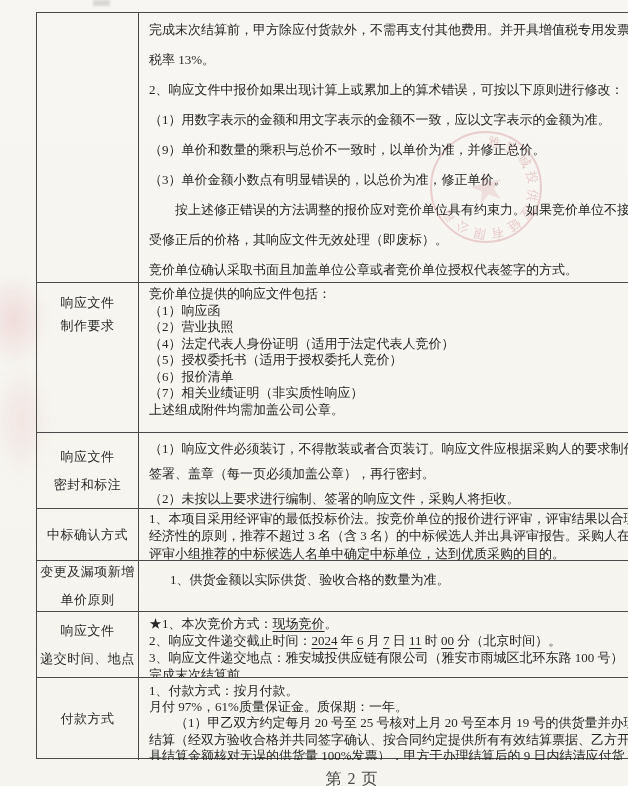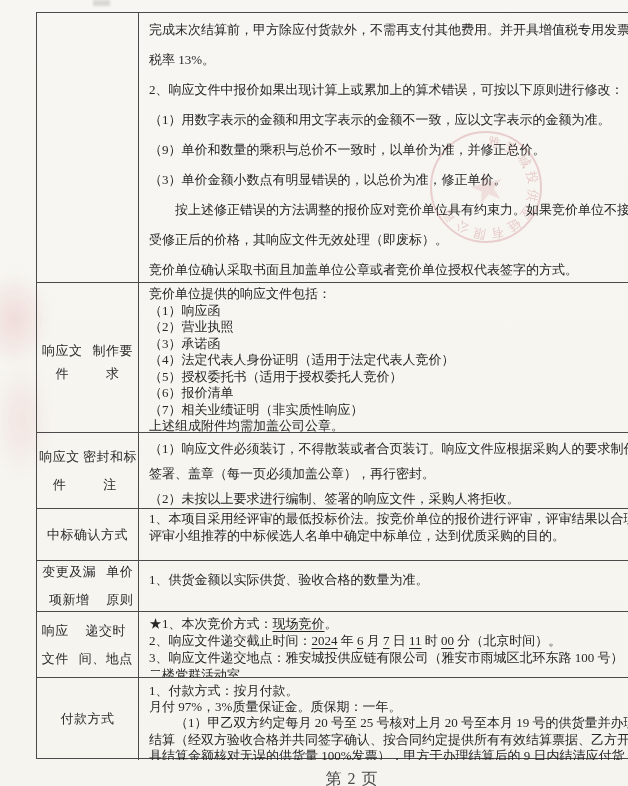--- a/index.html
+++ b/index.html
@@ -7,21 +7,21 @@
     font-family:"Liberation Serif","DejaVu Serif",serif;}
   .page{position:relative;width:628px;height:786px;background:
     linear-gradient(180deg,#f7f6f2 0%,#f6f5f0 60%,#f5f4ef 100%);color:#262626;}
   
   .terms-table{position:absolute;left:36px;top:12px;width:592px;height:747px;
     border:1px solid #4a4a4a;border-right:none;display:flex;flex-direction:column;
     box-sizing:border-box;}
   .t-row{display:flex;box-sizing:border-box;overflow:hidden;}
   .t-row + .t-row{border-top:1px solid #4a4a4a;}
   .lbl{width:102px;flex:0 0 102px;border-right:1px solid #4a4a4a;box-sizing:border-box;
-    display:flex;flex-direction:row;align-items:center;justify-content:center;
+    display:flex;flex-direction:column;align-items:center;justify-content:center;
     font-size:13px;line-height:28px;letter-spacing:.5px;text-align:center;color:#2b2b2b;}
   .lbl.top{justify-content:flex-start;padding-top:8px;line-height:23px;}
   .cnt{flex:1;box-sizing:border-box;padding:0 4px 0 10px;font-size:13px;color:#262626;
     white-space:nowrap;overflow:hidden;}
   .cnt .line{white-space:pre;}
   .u{text-decoration:underline;text-underline-offset:3px;text-align:right;}
   
   .seal{position:absolute;left:430px;top:131px;width:114px;height:114px;
     mix-blend-mode:multiply;opacity:.62;pointer-events:none;}
   .seal-ring{position:absolute;left:0;top:0;width:108px;height:108px;border-radius:50%;
@@ -68,21 +68,20 @@
       </div>
       <div class="t-row" style="height: 150px; flex: 0 0 150px;">
         <div class="lbl top">
           <div>响应文件</div>
           <div>制作要求</div>
         </div>
         <div class="cnt" style="padding-top: 3px; line-height: 16.5px;">
           <div class="line">竞价单位提供的响应文件包括：</div>
           <div class="line">（1）响应函</div>
           <div class="line">（2）营业执照</div>
-          <div class="line">（3）承诺函</div>
           <div class="line">（4）法定代表人身份证明（适用于法定代表人竞价）</div>
           <div class="line">（5）授权委托书（适用于授权委托人竞价）</div>
           <div class="line">（6）报价清单</div>
           <div class="line">（7）相关业绩证明（非实质性响应）</div>
           <div class="line">上述组成附件均需加盖公司公章。</div>
         </div>
       </div>
       <div class="t-row" style="height: 76px; flex: 0 0 76px;">
         <div class="lbl">
           <div>响应文件</div>
@@ -93,51 +92,52 @@
           <div class="line">签署、盖章（每一页必须加盖公章），再行密封。</div>
           <div class="line">（2）未按以上要求进行编制、签署的响应文件，采购人将拒收。</div>
         </div>
       </div>
       <div class="t-row" style="height: 52px; flex: 0 0 52px;">
         <div class="lbl">
           <div>中标确认方式</div>
         </div>
         <div class="cnt" style="padding-top: 1px; line-height: 17.3px;">
           <div class="line">1、本项目采用经评审的最低投标价法。按竞价单位的报价进行评审，评审结果以合理</div>
+          <div class="line">经济性的原则，推荐不超过 3 名（含 3 名）的中标候选人并出具评审报告。采购人在</div>
           <div class="line">评审小组推荐的中标候选人名单中确定中标单位，达到优质采购的目的。</div>
         </div>
       </div>
-      <div class="t-row" style="height: 51px; flex: 0 0 51px;">
+      <div class="t-row" style="height: 51px; flex: 0 0 51px; gap: 21px;">
         <div class="lbl">
           <div>变更及漏项新增</div>
           <div>单价原则</div>
         </div>
         <div class="cnt" style="padding-top: 10px; line-height: 17px;">
           <div class="line">1、供货金额以实际供货、验收合格的数量为准。</div>
         </div>
       </div>
       <div class="t-row" style="height: 66px; flex: 0 0 66px;">
         <div class="lbl">
           <div>响应文件</div>
           <div>递交时间、地点</div>
         </div>
         <div class="cnt" style="padding-top: 3px; line-height: 17px;">
           <div class="line">★1、本次竞价方式：<span class="u">现场竞价</span>。</div>
           <div class="line">2、响应文件递交截止时间：<span class="u">2024</span> 年 <span class="u">6</span> 月 <span class="u">7</span> 日 <span class="u">11</span> 时 <span class="u">00</span> 分（北京时间）。</div>
           <div class="line">3、响应文件递交地点：雅安城投供应链有限公司（雅安市雨城区北环东路 100 号）</div>
-          <div class="line">二楼党群活动室。</div>
+          <div class="line">完成末次结算前。</div>
         </div>
       </div>
       <div class="t-row" style="height: 83px; flex: 0 0 83px;">
         <div class="lbl">
           <div>付款方式</div>
         </div>
         <div class="cnt" style="padding-top: 5px; line-height: 16.2px;">
           <div class="line">1、付款方式：按月付款。</div>
-          <div class="line">月付 97%，3%质量保证金。质保期：一年。</div>
+          <div class="line">月付 97%，61%质量保证金。质保期：一年。</div>
           <div class="line">　　（1）甲乙双方约定每月 20 号至 25 号核对上月 20 号至本月 19 号的供货量并办理</div>
           <div class="line">结算（经双方验收合格并共同签字确认、按合同约定提供所有有效结算票据、乙方开</div>
           <div class="line">具结算金额核对无误的供货量 100%发票），甲方于办理结算后的 9 日内结清应付货</div>
         </div>
       </div>
     </div>
 
   <div class="seal">
     <div class="seal-ring"></div>
     <svg width="114" height="114" viewBox="0 0 114 114">

